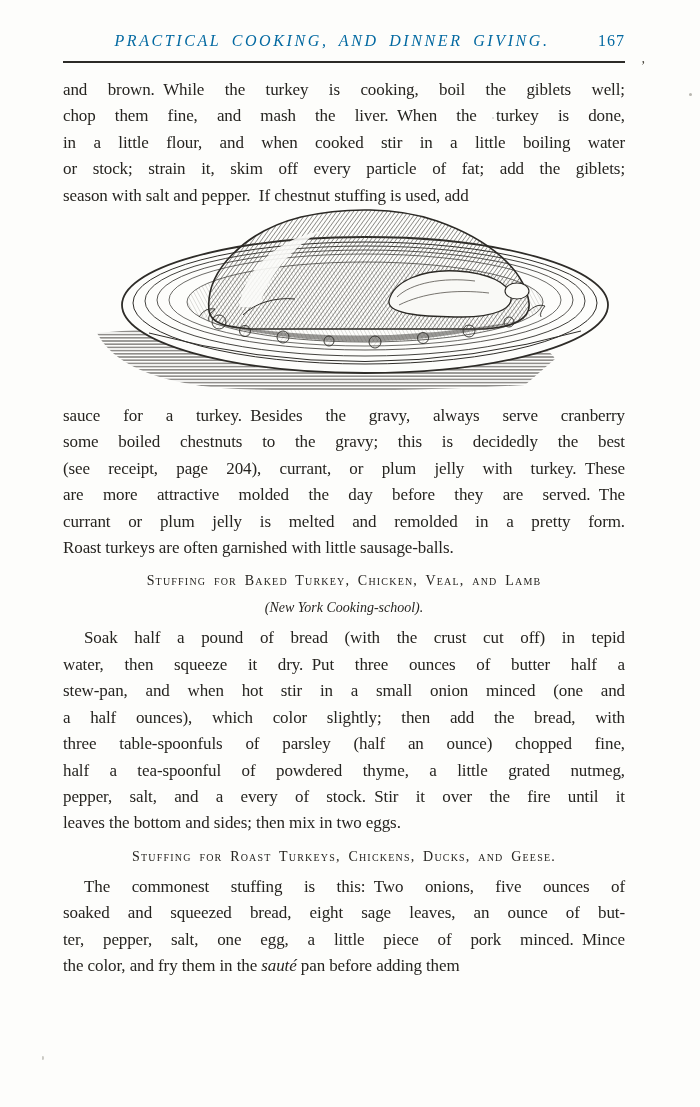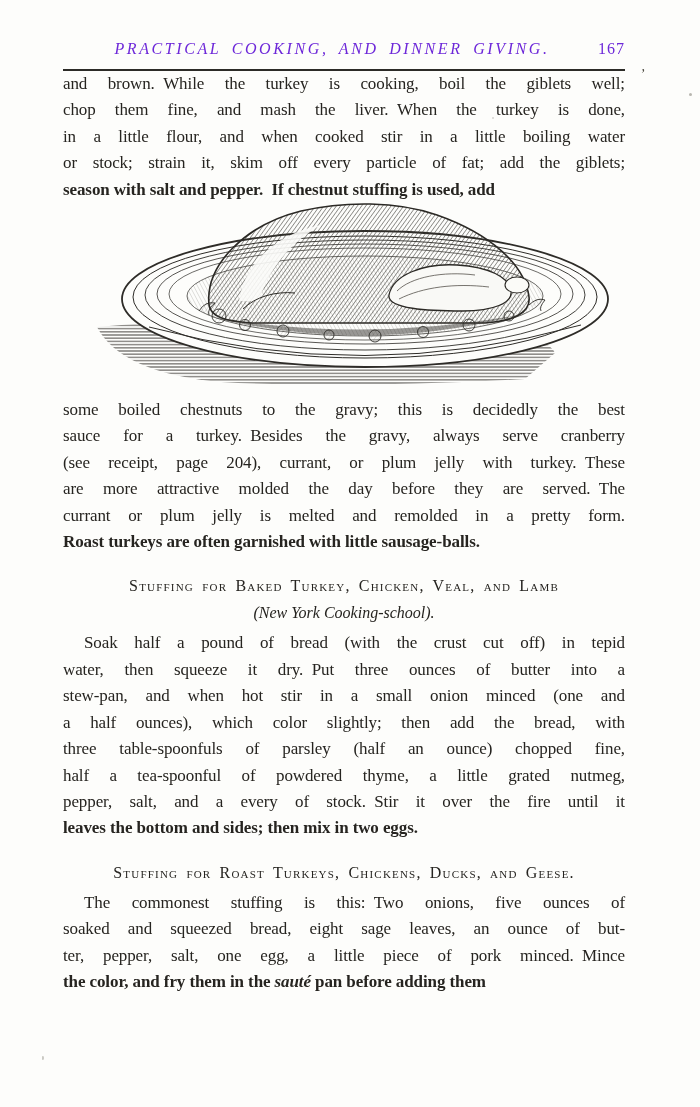--- a/index.html
+++ b/index.html
@@ -10,51 +10,51 @@
     background: #fdfdfb;
     box-sizing: border-box;
     padding: 0 75px 0 63px;
     font-family: "Liberation Serif", "DejaVu Serif", serif;
     color: #262420;
     overflow: hidden;
   }
   
   .running-header {
     position: relative;
-    margin-top: 40px;
+    margin-top: 32px;
     height: 24px;
     font-style: italic;
     font-size: 16px;
     letter-spacing: 2.6px;
     word-spacing: 4px;
-    color: #6d28d9;
+    color: #0369a1;
   }
   .header-title { position: absolute; left: 0; right: 24px; text-align: center; white-space: nowrap; }
   .page-number {
     position: absolute; right: 0; top: 0;
     font-style: normal; letter-spacing: 1px; word-spacing: normal; font-size: 16px; text-align: right;
   }
   .header-rule { position: relative; margin-top: 5px; height: 2px; background: #2c2b27; }
   .header-rule .ink-mark {
     position: absolute; right: -20px; top: -10px;
     font-size: 14px; color: #4a483f; font-style: italic;
   }
   
-  #content { }
+  #content { padding-top: 14px; }
   .para { font-size: 17px; line-height: 26.4px; letter-spacing: -0.1px; }
   .para .line {
     text-align: justify;
     text-align-last: justify;
     white-space: nowrap;
     overflow: visible;
   }
-  .para .line.last { text-align-last: left; font-weight: bold; }
+  .para .line.last { text-align-last: left; }
   .para.indent .line:first-child { text-indent: 21px; }
   
-  .heading { margin: 17px 0 4px; font-size: 16px; line-height: 27px; }
+  .heading { margin: 6px 0 4px; font-size: 14px; line-height: 27px; }
   .heading .line { text-align: center; text-align-last: center; white-space: nowrap; }
   .smallcaps { font-variant: small-caps; letter-spacing: 1.2px; word-spacing: 3px; }
   .italic { font-style: italic; }
   
   figure.illustration { margin: -4px 12px 4px 30px; padding: 0; width: 520px; }
   
   .speck { position: absolute; background: #8a877d; border-radius: 50%; }
   .speck.s1 { width: 3px; height: 3px; left: 689px; top: 93px; opacity: .6; }
   .speck.s2 { width: 2px; height: 4px; left: 42px; top: 1056px; opacity: .45; border-radius: 40% 60% 60% 40%; }
   .speck.s3 { width: 2px; height: 2px; left: 492px; top: 117px; opacity: .35; }
@@ -126,34 +126,34 @@
       <circle cx="376" cy="126" r="6"></circle>
       <circle cx="416" cy="117" r="5"></circle>
       <path d="M106,112 q6,-10 16,-8 q-8,6 -6,12"></path>
       <path d="M436,106 q8,-8 16,-5 q-6,7 -4,11"></path>
     </g>
 
     <path d="M118,118 Q272,156 426,116 Q272,144 118,118 Z" fill="#34322d" opacity="0.5"></path>
   </svg>
 </figure>
       <div class="para">
+        <div class="line"><span>sauce for a turkey. Besides the gravy, always serve cranberry</span></div>
         <div class="line"><span>some boiled chestnuts to the gravy; this is decidedly the best</span></div>
-        <div class="line"><span>sauce for a turkey. Besides the gravy, always serve cranberry</span></div>
         <div class="line"><span>(see receipt, page 204), currant, or plum jelly with turkey. These</span></div>
         <div class="line"><span>are more attractive molded the day before they are served. The</span></div>
         <div class="line"><span>currant or plum jelly is melted and remolded in a pretty form.</span></div>
         <div class="line last"><span>Roast turkeys are often garnished with little sausage-balls.</span></div>
       </div>
       <div class="heading">
         <div class="line"><span class="smallcaps">Stuffing for Baked Turkey, Chicken, Veal, and Lamb</span></div>
         <div class="line last"><span class="italic">(New York Cooking-school).</span></div>
       </div>
       <div class="para indent">
         <div class="line"><span>Soak half a pound of bread (with the crust cut off) in tepid</span></div>
-        <div class="line"><span>water, then squeeze it dry. Put three ounces of butter into a</span></div>
+        <div class="line"><span>water, then squeeze it dry. Put three ounces of butter half a</span></div>
         <div class="line"><span>stew-pan, and when hot stir in a small onion minced (one and</span></div>
         <div class="line"><span>a half ounces), which color slightly; then add the bread, with</span></div>
         <div class="line"><span>three table-spoonfuls of parsley (half an ounce) chopped fine,</span></div>
         <div class="line"><span>half a tea-spoonful of powdered thyme, a little grated nutmeg,</span></div>
         <div class="line"><span>pepper, salt, and a every of stock. Stir it over the fire until it</span></div>
         <div class="line last"><span>leaves the bottom and sides; then mix in two eggs.</span></div>
       </div>
       <div class="heading">
         <div class="line last"><span class="smallcaps">Stuffing for Roast Turkeys, Chickens, Ducks, and Geese.</span></div>
       </div>

